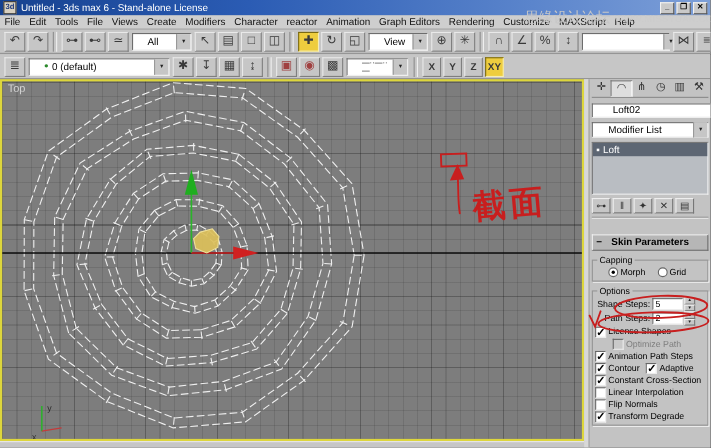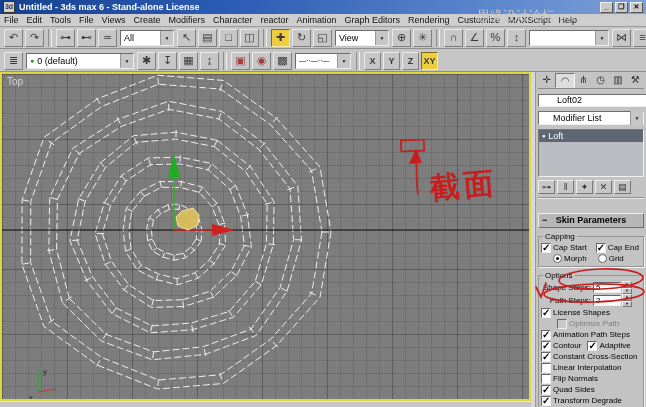--- a/index.html
+++ b/index.html
@@ -5,21 +5,21 @@
   html,body{margin:0;padding:0;background:#555;}
   .app{position:relative;width:646px;height:407px;background:#c3c3c3;overflow:hidden;
        font-family:"Liberation Sans",sans-serif;-webkit-font-smoothing:none;}
 
   
   .titlebar{position:absolute;left:0;top:0;width:646px;height:14px;
     background:linear-gradient(90deg,#16418f 0%,#2b5cb4 35%,#5b85cc 75%,#7d9fd8 100%);
     display:flex;align-items:center;padding:0 3px;box-sizing:border-box;}
   .appicon{width:10px;height:10px;background:#d8d0c0;color:#203a7a;font-size:7px;font-weight:bold;
     line-height:10px;text-align:center;margin-right:4px;border:1px solid #333;flex:none;}
-  .wintitle{color:#fff;font-size:9px;font-weight:bold;white-space:nowrap;text-align:right;}
+  .wintitle{color:#fff;font-size:9px;font-weight:normal;white-space:nowrap;text-align:right;}
   .winbtns{margin-left:auto;display:flex;gap:2px;}
   .wb{width:13px;height:11px;background:#c9c9c9;border:1px solid;border-color:#f2f2f2 #555 #555 #f2f2f2;
     font-size:7px;line-height:8px;font-weight:bold;color:#000;padding:0;text-align:center;}
 
   
   .menubar{position:absolute;left:0;top:14px;width:646px;height:13px;background:#cecece;
     border-bottom:1px solid #9b9b9b;display:flex;align-items:center;font-size:9px;color:#111;box-sizing:border-box;}
   .mitem{padding:0 4px;white-space:nowrap;cursor:default;}
   .watermark{position:absolute;left:477px;top:8px;z-index:60;color:#c7c7c7;font-size:13px;
     white-space:nowrap;pointer-events:none;line-height:16px;}
@@ -29,21 +29,21 @@
   .toolbar{position:absolute;left:0;width:646px;height:22px;background:#c6c6c6;
     border-bottom:1px solid #8f8f8f;display:flex;align-items:center;padding-left:3px;box-sizing:border-box;}
   .t1{top:27px;}  .t2{top:50px;}
   .tbtn{height:18px;min-width:19px;background:#c6c6c6;color:#3a3a3a;border:1px solid;
     border-color:#e9e9e9 #7f7f7f #7f7f7f #e9e9e9;font-size:11px;line-height:15px;text-align:center;
     padding:0 1px;margin:0 1px;flex:none;}
   .tbtn .ticon{pointer-events:none;}
   .tbtn.active{background:#eecd3e;border-color:#7a6a14 #f6edb4 #f6edb4 #7a6a14;}
   .tsep{width:2px;height:18px;border-left:1px solid #8d8d8d;border-right:1px solid #efefef;margin:0 3px;flex:none;}
   .tdd{height:16px;background:#fff;border:1px solid;border-color:#6d6d6d #eee #eee #6d6d6d;
-    font-size:9px;display:flex;align-items:center;padding-left:3px;margin:0 2px;box-sizing:border-box;flex:none;color:#000;}
+    font-size:9px;display:flex;align-items:center;padding-left:13px;margin:0 2px;box-sizing:border-box;flex:none;color:#000;}
   .dda{margin-left:auto;width:12px;height:14px;background:#c6c6c6;border-left:1px solid #999;
     font-size:5px;display:flex;align-items:center;justify-content:center;color:#222;flex:none;}
   .ddinput{border:none;outline:none;width:60px;height:12px;font-size:9px;padding:0;background:#fff;}
   .axisbtn{min-width:17px;font-weight:bold;font-size:9px;line-height:16px;}
   .reddish{color:#a04040;}
 
   
   .viewport{position:absolute;left:0;top:72px;width:531px;height:329px;box-sizing:border-box;
     border:2px solid #ddd63c;background-color:#7d7d7d;
     background-image:
@@ -178,21 +178,21 @@
       <input class="ddinput" value="" style="">
       <span class="dda">▼</span>
     </div>
     <button class="tbtn"><span class="ticon">⋈</span></button>
     <button class="tbtn"><span class="ticon">≡</span></button>
 
   </div>
 
   <div class="toolbar t2">
     <button class="tbtn"><span class="ticon">≣</span></button>
-    <div class="tdd" style="width:108px;">
+    <div class="tdd" style="width:128px;">
       <span style="color:#2d8a2d;font-size:7px;margin-right:3px;">●</span>
       <span>0 (default)</span>
       <span class="dda">▼</span>
     </div>
     <button class="tbtn"><span class="ticon">✱</span></button>
     <button class="tbtn"><span class="ticon">↧</span></button>
     <button class="tbtn"><span class="ticon">▦</span></button>
     <button class="tbtn"><span class="ticon">↨</span></button>
     <span class="tsep"></span>
     <button class="tbtn reddish"><span class="ticon">▣</span></button>
@@ -367,26 +367,20 @@
         <button class="stbtn">▤</button>
       </div>
 
       <div class="rollhead">
         <span class="rollminus">−</span>
         <span>Skin Parameters</span>
       </div>
 
       <div class="grp">
         <span class="grplabel">Capping</span>
-        <div class="crow">
-          <span class="cb on"></span>
-          <span>Cap Start</span>
-          <span class="cb on" style="margin-left:7px;"></span>
-          <span>Cap End</span>
-        </div>
         <div class="crow" style="padding-left:12px;">
           <span class="rb on"></span>
           <span>Morph</span>
           <span class="rb" style="margin-left:9px;"></span>
           <span>Grid</span>
         </div>
       </div>
 
       <div class="grp">
         <span class="grplabel">Options</span>
@@ -431,24 +425,20 @@
         <div class="crow">
           <span class="cb"></span>
           <span>Linear Interpolation</span>
         </div>
         <div class="crow">
           <span class="cb"></span>
           <span>Flip Normals</span>
         </div>
         <div class="crow">
           <span class="cb on"></span>
-          <span>Quad Sides</span>
-        </div>
-        <div class="crow">
-          <span class="cb on"></span>
           <span>Transform Degrade</span>
         </div>
       </div>
 
     </div>
   </div>
 
   <svg class="overlay" viewBox="0 0 646 407">
     <rect class="red" x="401" y="140" width="23" height="11" transform="rotate(-2 412 145)"></rect>
     <path class="red" d="M418,194 C416,182 417,170 416,159"></path>

